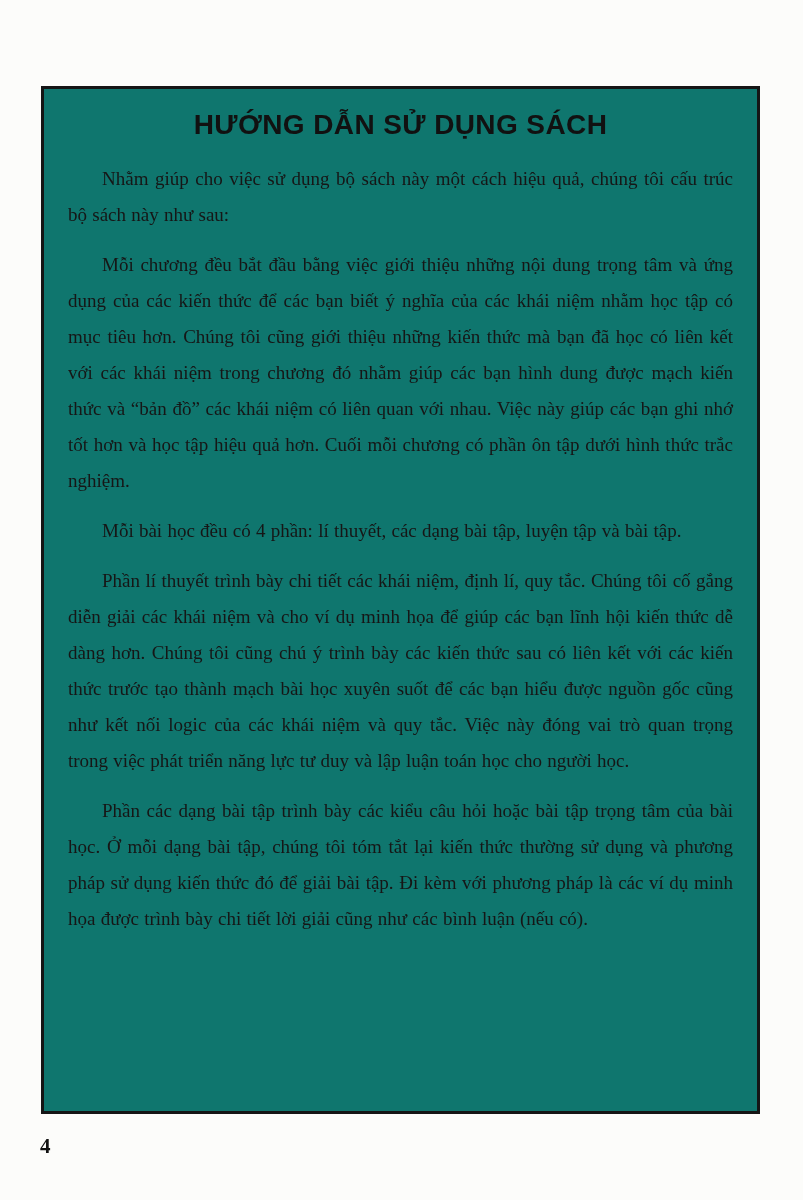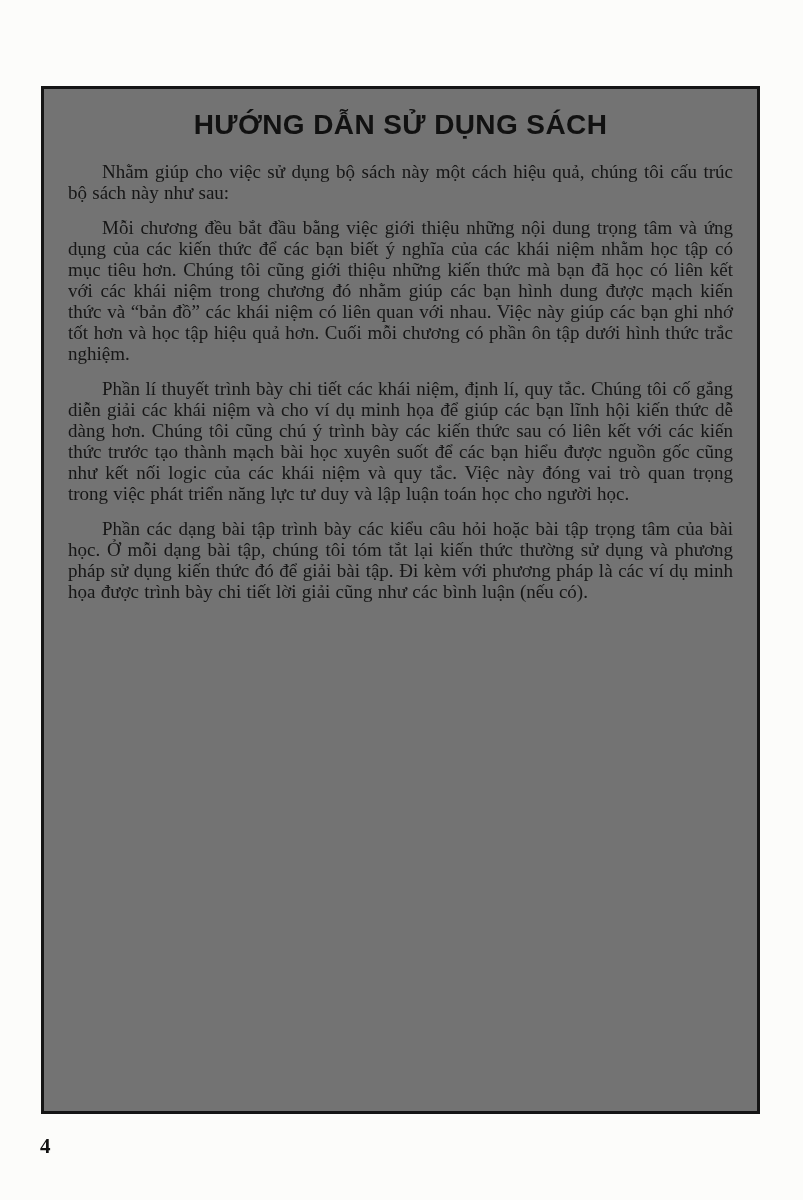--- a/index.html
+++ b/index.html
@@ -18,34 +18,34 @@
   }
   .frame {
     position: absolute;
     left: 41px;
     top: 86px;
     width: 719px;
     height: 1028px;
     border: 3px solid #151515;
     box-sizing: border-box;
     padding: 12px 24px 0 24px;
-    background: #737373;
+    background: #0f766e;
   }
   .title {
     font-family: "Liberation Sans", sans-serif;
     font-weight: 700;
     font-size: 28px;
     letter-spacing: 0.4px;
     text-align: center;
     margin: 8px 0 20px 0;
     color: #111;
   }
   .body-text p {
     font-size: 19px;
-    line-height: 21px;
+    line-height: 36px;
     margin: 0 0 14px 0;
     text-indent: 34px;
     text-align: justify;
     word-spacing: 0.5px;
   }
   .page-number {
     position: absolute;
     left: 40px;
     top: 1134px;
     font-family: "Liberation Serif", serif;
@@ -56,18 +56,19 @@
 </style>
 </head>
 <body>
 
 <div class="sheet">
   <div class="frame">
     <h1 class="title">HƯỚNG DẪN SỬ DỤNG SÁCH</h1>
     <div class="body-text">
       <p>Nhằm giúp cho việc sử dụng bộ sách này một cách hiệu quả, chúng tôi cấu trúc bộ sách này như sau:</p>
       <p>Mỗi chương đều bắt đầu bằng việc giới thiệu những nội dung trọng tâm và ứng dụng của các kiến thức để các bạn biết ý nghĩa của các khái niệm nhằm học tập có mục tiêu hơn. Chúng tôi cũng giới thiệu những kiến thức mà bạn đã học có liên kết với các khái niệm trong chương đó nhằm giúp các bạn hình dung được mạch kiến thức và “bản đồ” các khái niệm có liên quan với nhau. Việc này giúp các bạn ghi nhớ tốt hơn và học tập hiệu quả hơn. Cuối mỗi chương có phần ôn tập dưới hình thức trắc nghiệm.</p>
+      <p>Mỗi bài học đều có 4 phần: lí thuyết, các dạng bài tập, luyện tập và bài tập.</p>
       <p>Phần lí thuyết trình bày chi tiết các khái niệm, định lí, quy tắc. Chúng tôi cố gắng diễn giải các khái niệm và cho ví dụ minh họa để giúp các bạn lĩnh hội kiến thức dễ dàng hơn. Chúng tôi cũng chú ý trình bày các kiến thức sau có liên kết với các kiến thức trước tạo thành mạch bài học xuyên suốt để các bạn hiểu được nguồn gốc cũng như kết nối logic của các khái niệm và quy tắc. Việc này đóng vai trò quan trọng trong việc phát triển năng lực tư duy và lập luận toán học cho người học.</p>
       <p>Phần các dạng bài tập trình bày các kiểu câu hỏi hoặc bài tập trọng tâm của bài học. Ở mỗi dạng bài tập, chúng tôi tóm tắt lại kiến thức thường sử dụng và phương pháp sử dụng kiến thức đó để giải bài tập. Đi kèm với phương pháp là các ví dụ minh họa được trình bày chi tiết lời giải cũng như các bình luận (nếu có).</p>
     </div>
   </div>
   <div class="page-number">4</div>
 </div>
 
 </body></html>

